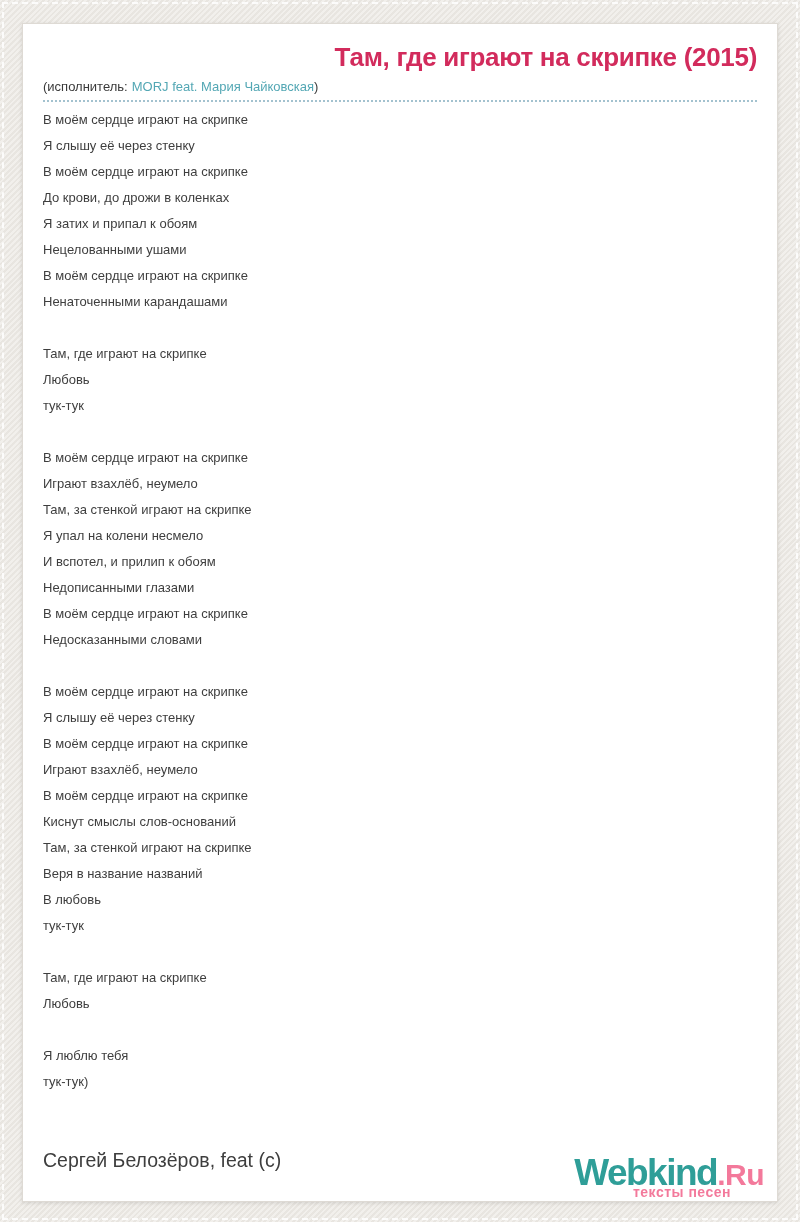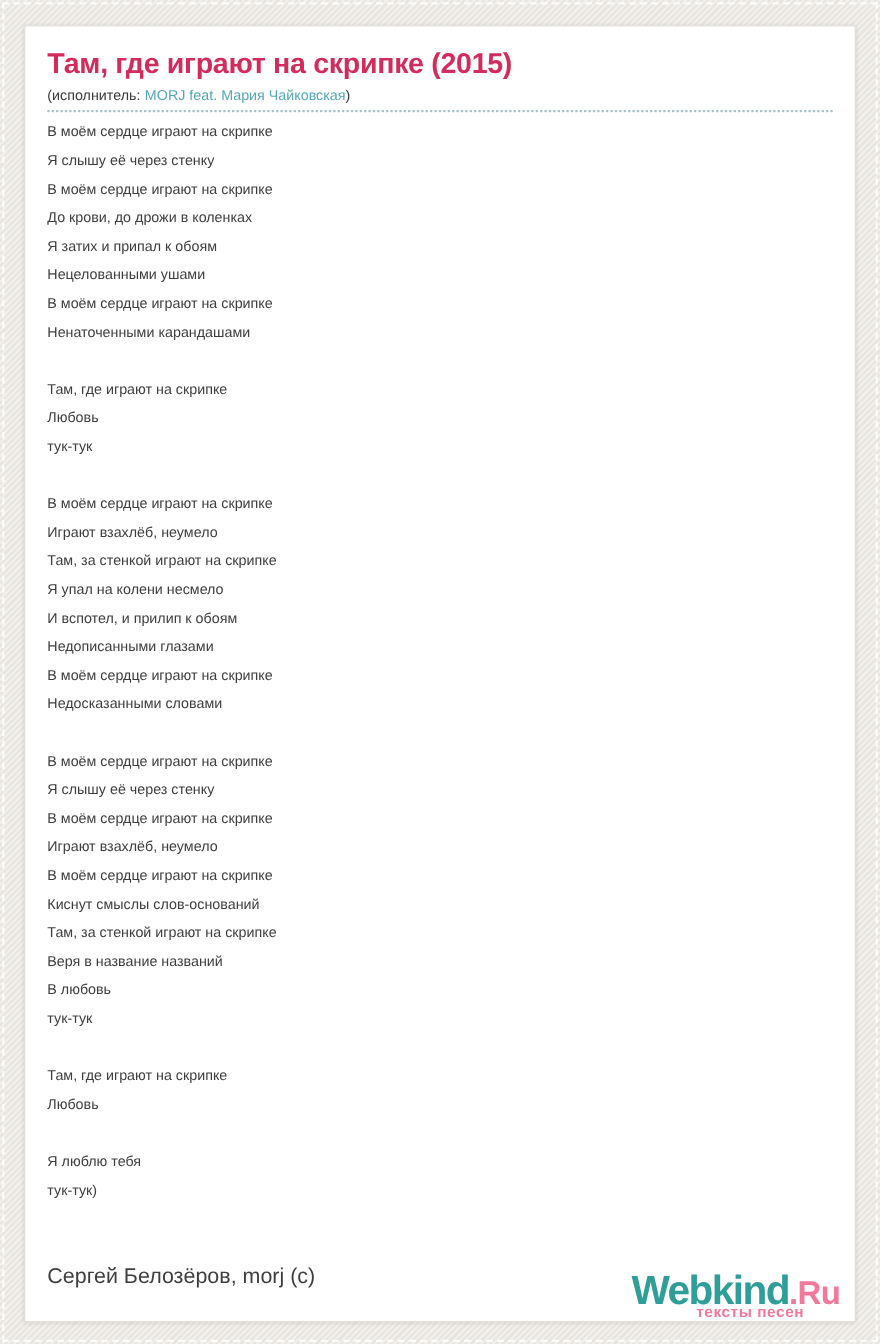--- a/index.html
+++ b/index.html
@@ -40,20 +40,21 @@
     padding-top: 18px;
     border-bottom: 2px dotted #a3c2cf;
   }
   .page-title {
     margin: 0;
     font-size: 26px;
     line-height: 30px;
     font-weight: bold;
     color: #d22b5c;
     letter-spacing: -0.3px;
+    text-align: right;
   }
   .artist-line {
     margin-top: 4px;
     padding-bottom: 2px;
     font-size: 13px;
     line-height: 22px;
     color: #3a3a3a;
   }
   .artist-link {
     color: #53a7b4;
@@ -150,21 +151,21 @@
 Веря в название названий
 В любовь
 тук-тук
 
 Там, где играют на скрипке
 Любовь
 
 Я люблю тебя
 тук-тук)</div>
 
-  <div class="credit-line">Сергей Белозёров, morj (c)</div>
+  <div class="credit-line">Сергей Белозёров, feat (c)</div>
 
   <div class="logo">
     <div class="logo-brand">
       <span class="logo-primary">Webkind</span><span class="logo-suffix">.Ru</span>
     </div>
     <div class="logo-tagline">тексты песен</div>
   </div>
 
 </div>
 

